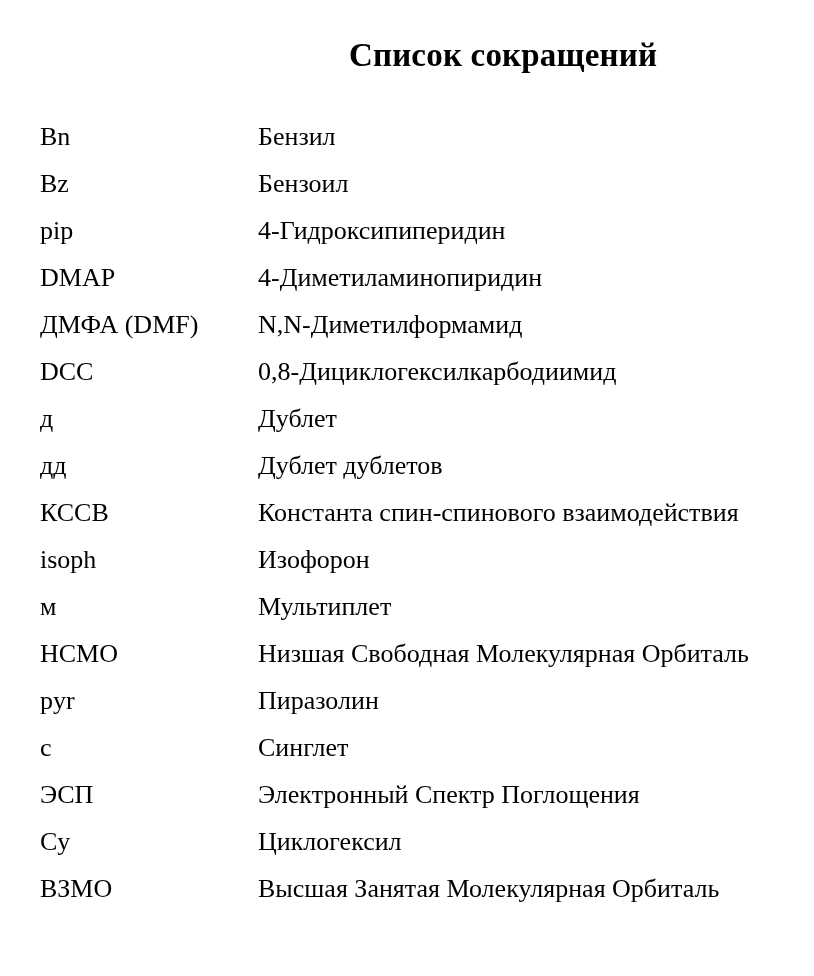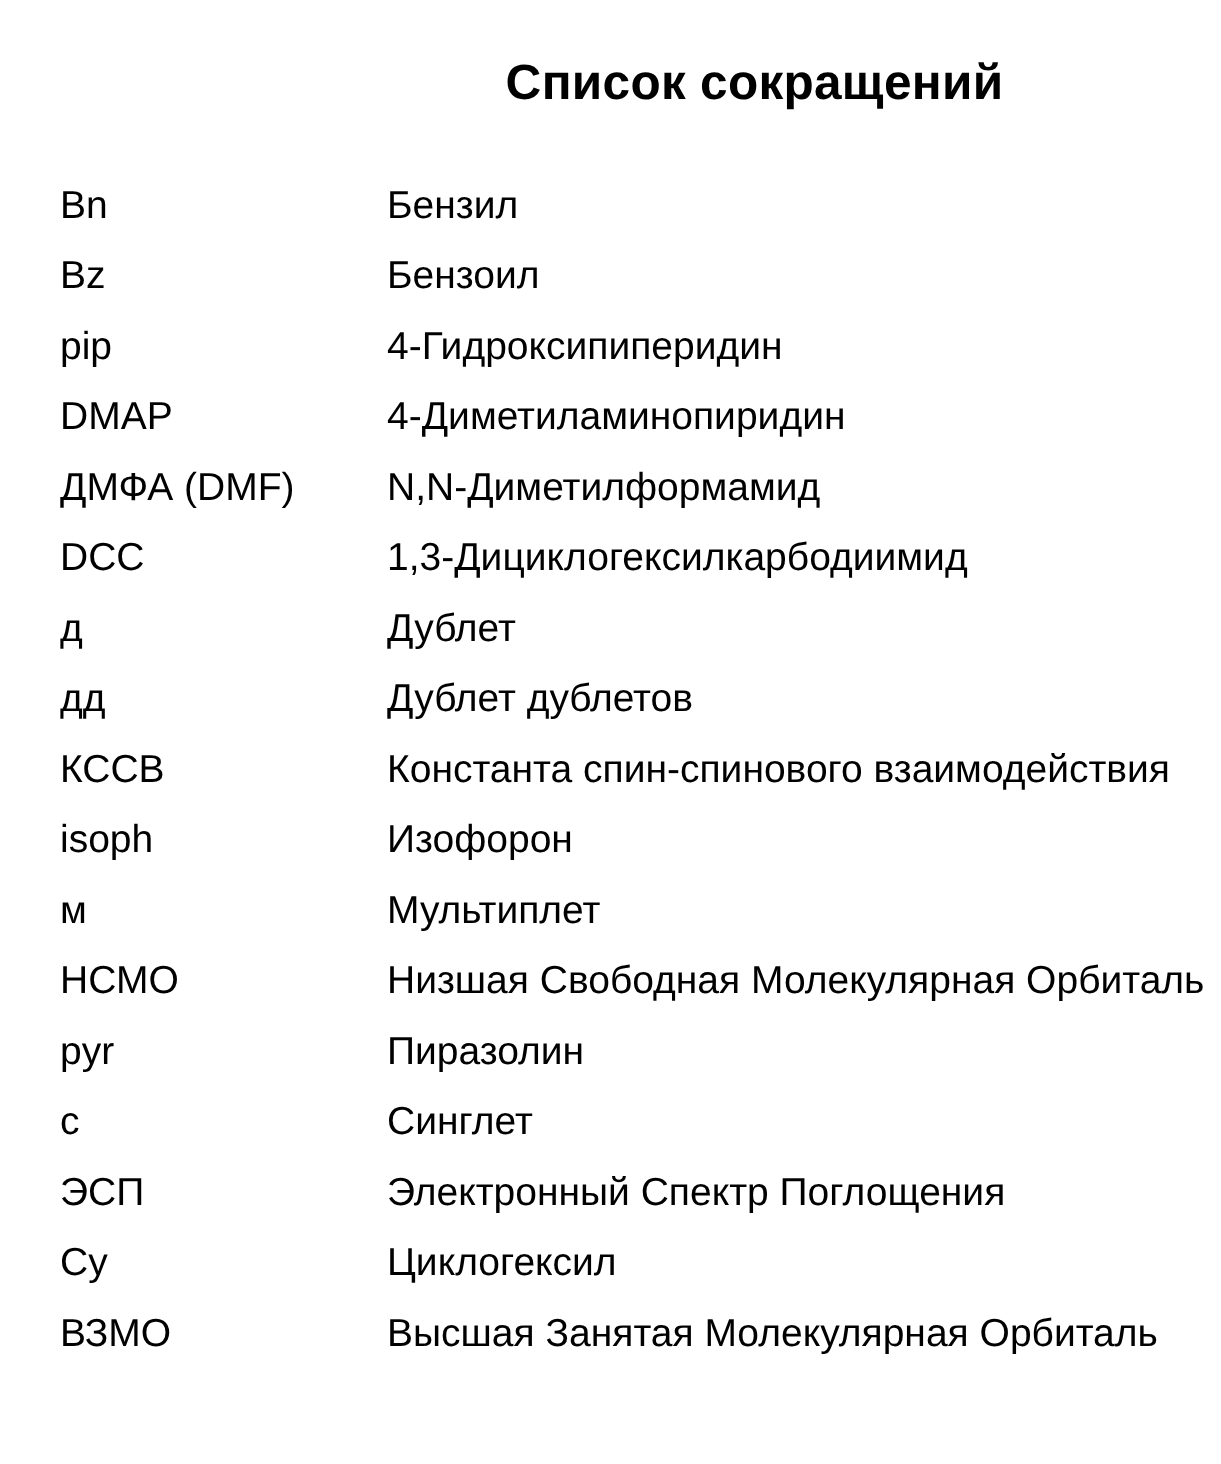--- a/index.html
+++ b/index.html
@@ -6,21 +6,21 @@
     margin: 0;
     padding: 0;
     background: #ffffff;
   }
   .page {
     position: relative;
     width: 814px;
     height: 976px;
     background: #ffffff;
     overflow: hidden;
-    font-family: Liberation Sans, sans-serif;
+    font-family: Liberation Serif, serif;
     color: #000000;
   }
   .doc-title {
     position: absolute;
     top: 36px;
     left: 503px;
     transform: translateX(-50%);
     margin: 0;
     font-size: 33px;
     line-height: 38px;
@@ -78,21 +78,21 @@
     <span class="abbr-meaning">4-Диметиламинопиридин</span>
   </div>
 
   <div class="abbr-row">
     <span class="abbr-term">ДМФА (DMF)</span>
     <span class="abbr-meaning">N,N-Диметилформамид</span>
   </div>
 
   <div class="abbr-row">
     <span class="abbr-term">DCC</span>
-    <span class="abbr-meaning">1,3-Дициклогексилкарбодиимид</span>
+    <span class="abbr-meaning">0,8-Дициклогексилкарбодиимид</span>
   </div>
 
   <div class="abbr-row">
     <span class="abbr-term">д</span>
     <span class="abbr-meaning">Дублет</span>
   </div>
 
   <div class="abbr-row">
     <span class="abbr-term">дд</span>
     <span class="abbr-meaning">Дублет дублетов</span>

